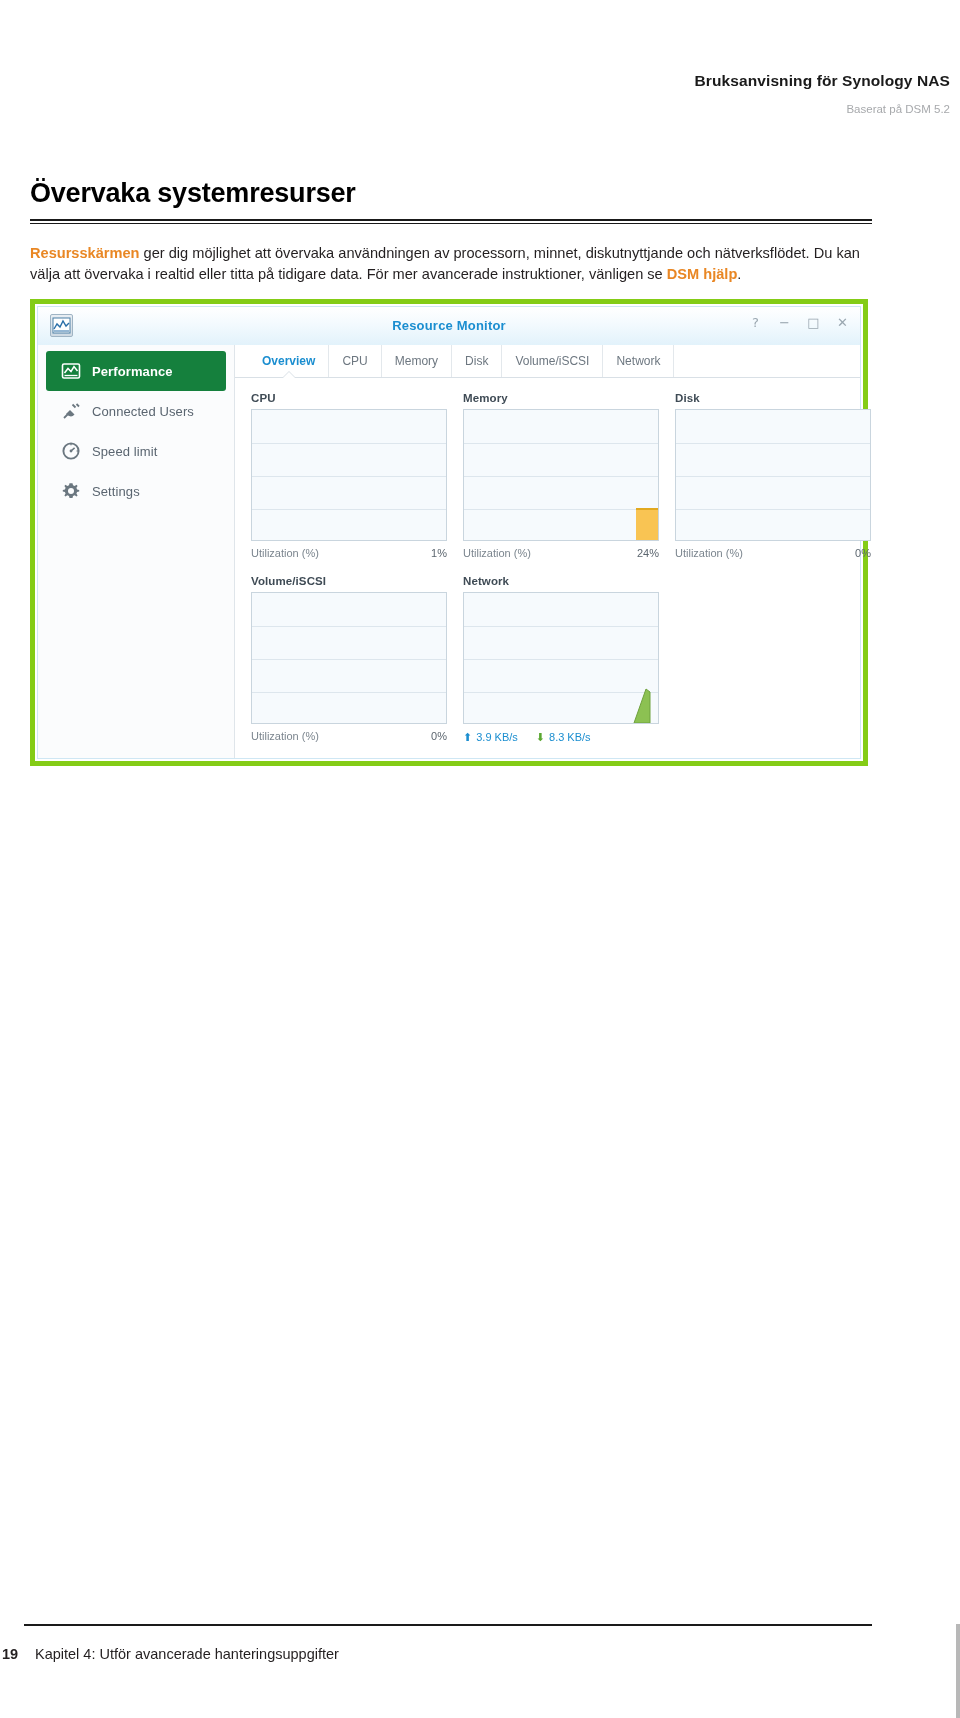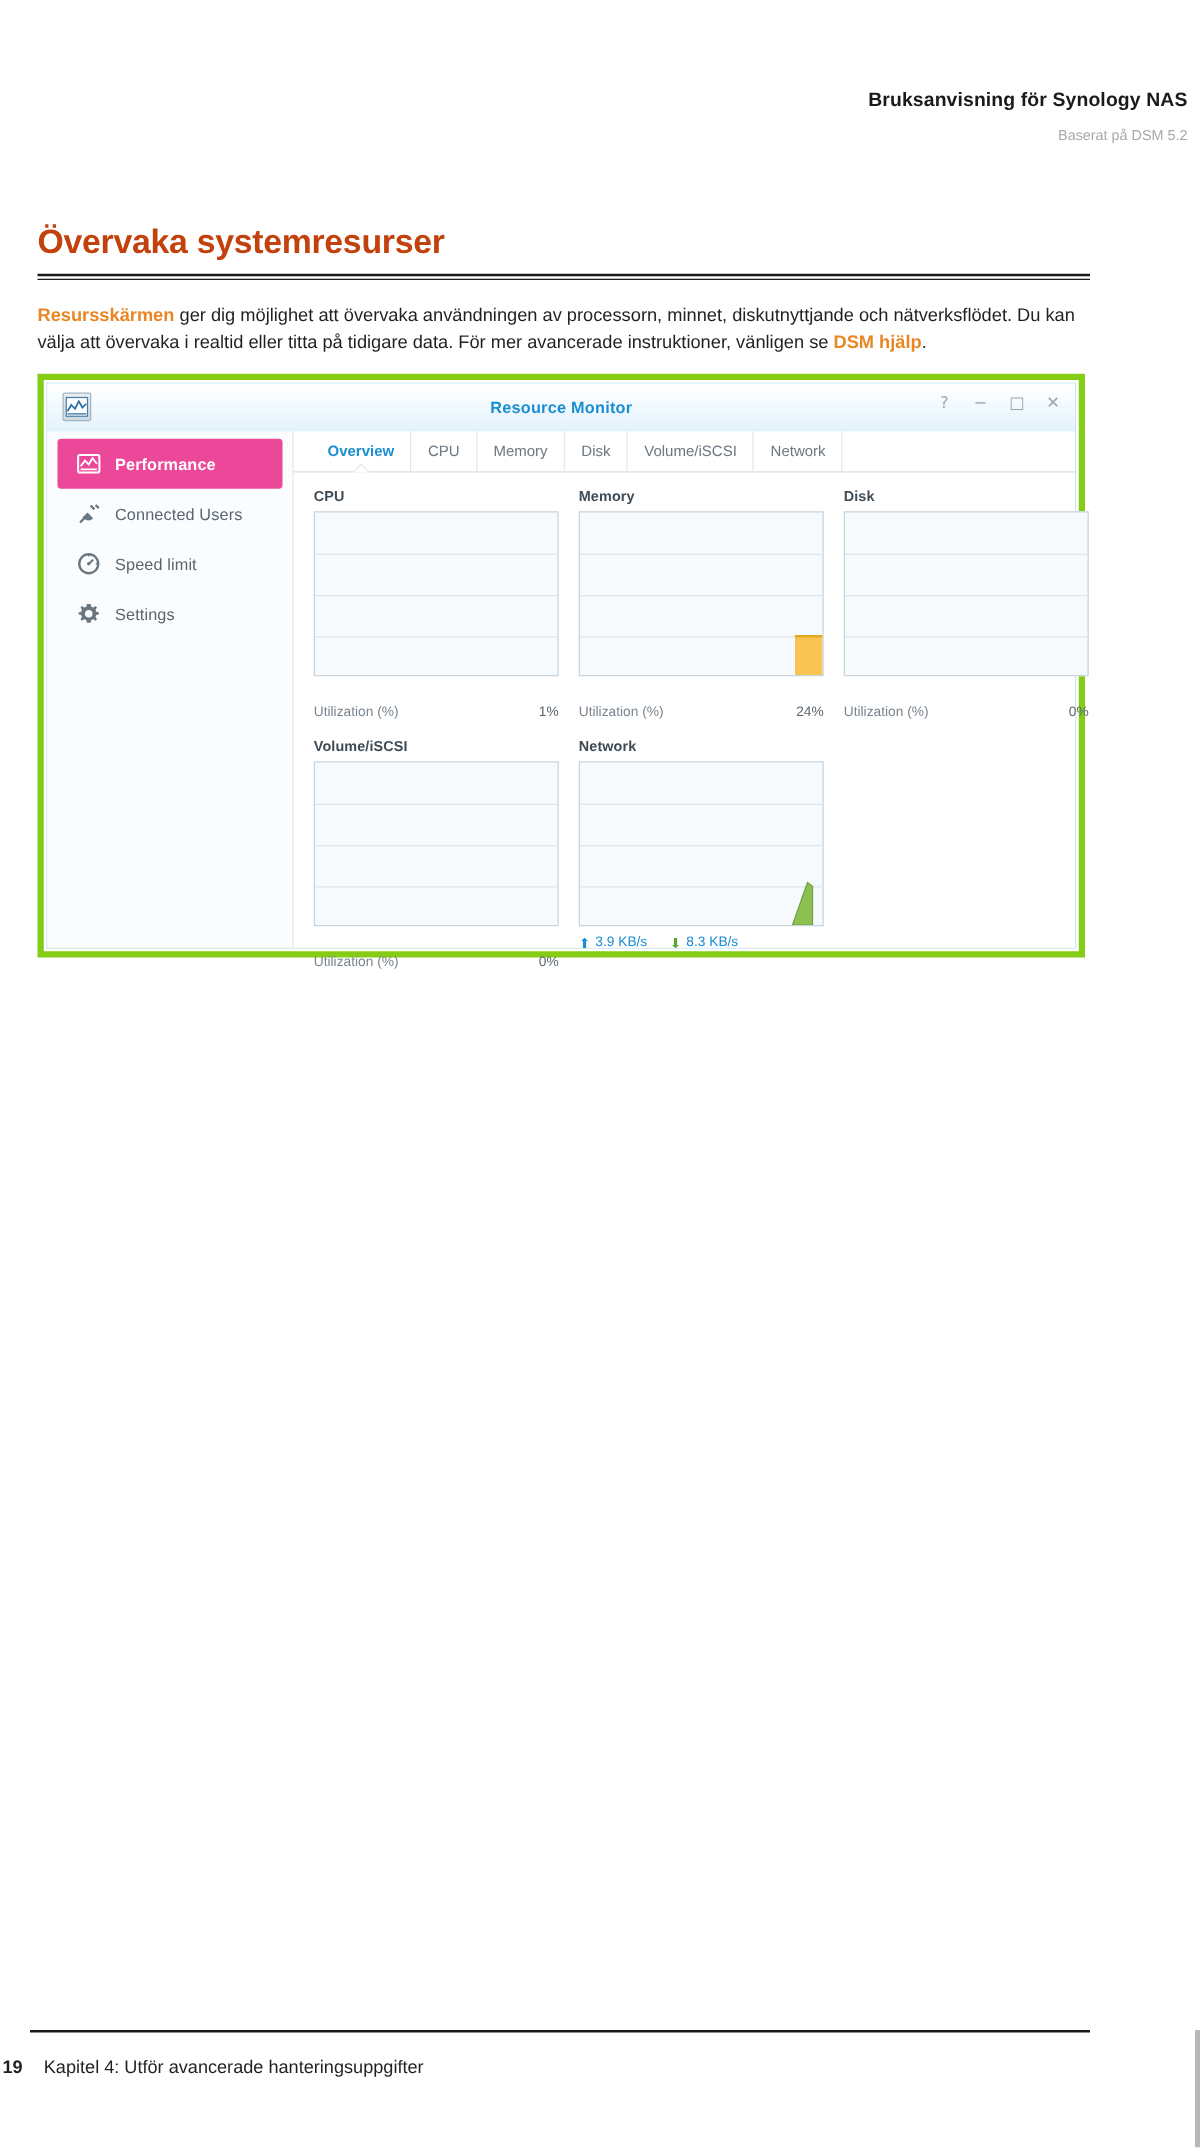--- a/index.html
+++ b/index.html
@@ -50,21 +50,21 @@
     white-space: nowrap;
   }
 
   
   .section-title {
     position: absolute;
     left: 30px;
     top: 178px;
     font-size: 27px;
     font-weight: bold;
-    color: #c2410c;
+    color: #000000;
     letter-spacing: -0.2px;
   }
   .title-rule {
     position: absolute;
     left: 30px;
     top: 219px;
     width: 842px;
     height: 5px;
     border-top: 2px solid #1a1a1a;
     border-bottom: 1px solid #1a1a1a;
@@ -169,21 +169,21 @@
     display: flex;
     align-items: center;
     padding-left: 14px;
     box-sizing: border-box;
     border-radius: 3px;
     color: #5a6570;
     font-size: 13px;
   }
   .side-item:first-child { margin-top: 6px; }
   .side-item.active {
-    background: #ec4899;
+    background: #15803d;
     color: #ffffff;
     font-weight: bold;
   }
   .side-ico {
     width: 22px;
     height: 22px;
     margin-right: 10px;
     flex: 0 0 auto;
     display: block;
   }
@@ -284,21 +284,21 @@
     width: 34px;
     height: 40px;
   }
 
   .axisrow {
     display: flex;
     justify-content: space-between;
     align-items: center;
     font-size: 11px;
     color: #7b858e;
-    margin-top: 21px;
+    margin-top: 4px;
     height: 16px;
   }
   .axisrow .val { color: #5c666f; }
 
   .netstats {
     display: flex;
     align-items: center;
     gap: 18px;
     font-size: 11px;
     color: #1b8ed0;

